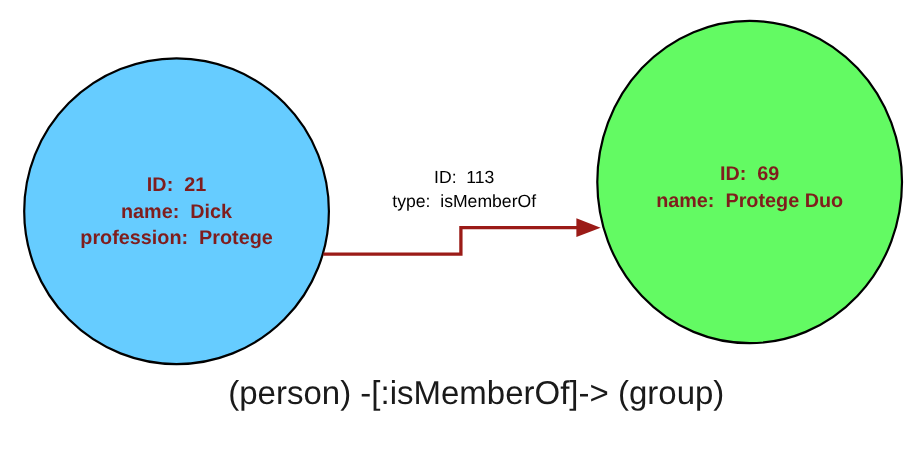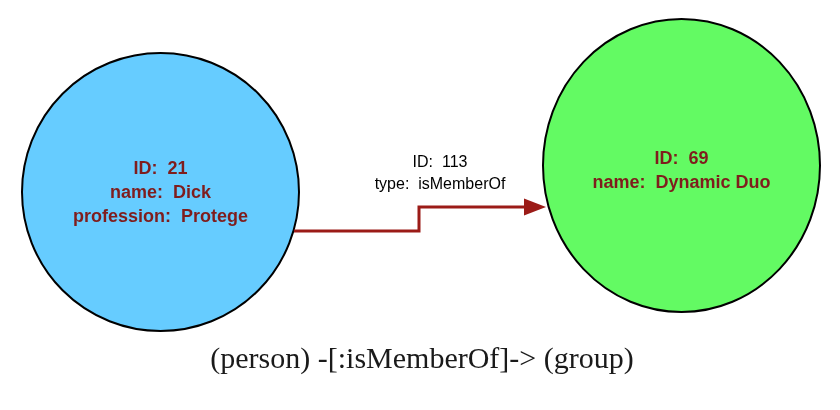--- a/index.html
+++ b/index.html
@@ -47,35 +47,35 @@
   .group-label {
     left: 543px;
     top: 19px;
     width: 277px;
     height: 293px;
     padding-top: 9px;
     box-sizing: border-box;
   }
   .edge-label {
     position: absolute;
-    left: 330px;
+    left: 312px;
     top: 151px;
     width: 220px;
     text-align: center;
     font-size: 16px;
     line-height: 22px;
     color: #000000;
     pointer-events: none;
   }
   .caption {
     position: absolute;
-    left: 422px;
+    left: 433px;
     top: 340px;
     transform: translateX(-50%);
-    font-family: Liberation Serif, serif;
+    font-family: Liberation Sans, sans-serif;
     font-size: 30px;
     line-height: 36px;
     color: #1a1a1a;
     white-space: pre;
   }
 </style>
 </head>
 <body>
 
 <div class="canvas">
@@ -88,21 +88,21 @@
   </svg>
 
   <div class="node-label person-label">
     <div>ID:  21</div>
     <div>name:  Dick</div>
     <div>profession:  Protege</div>
   </div>
 
   <div class="node-label group-label">
     <div>ID:  69</div>
-    <div>name:  Dynamic Duo</div>
+    <div>name:  Protege Duo</div>
   </div>
 
   <div class="edge-label">
     <div>ID:  113</div>
     <div>type:  isMemberOf</div>
   </div>
 
   <div class="caption">(person) -[:isMemberOf]-&gt; (group)</div>
 
 </div>

